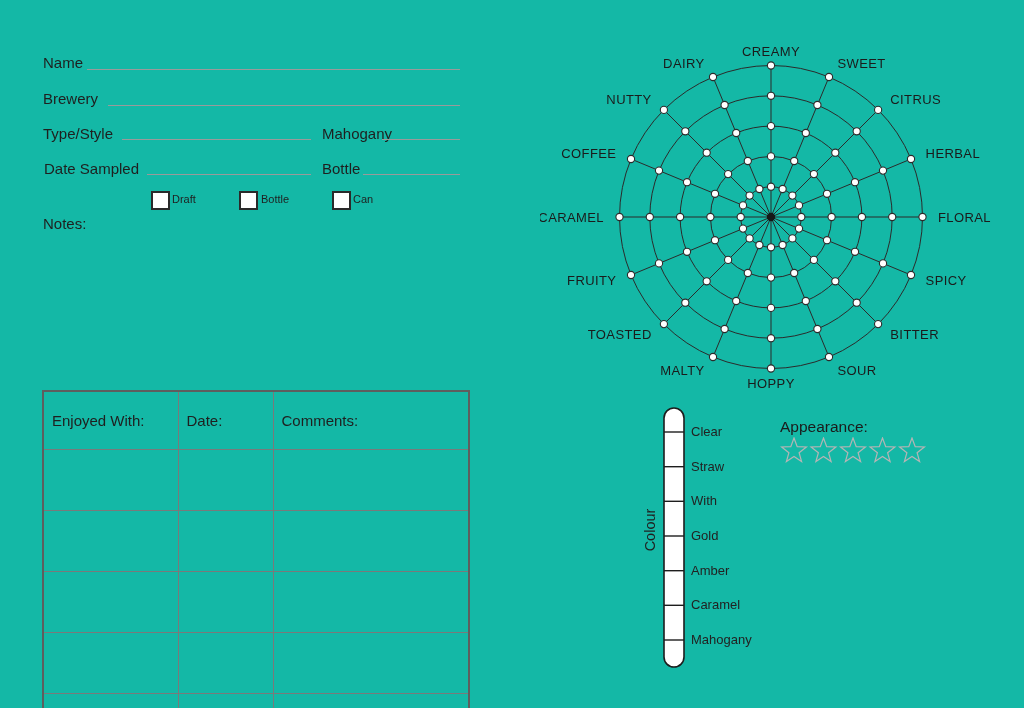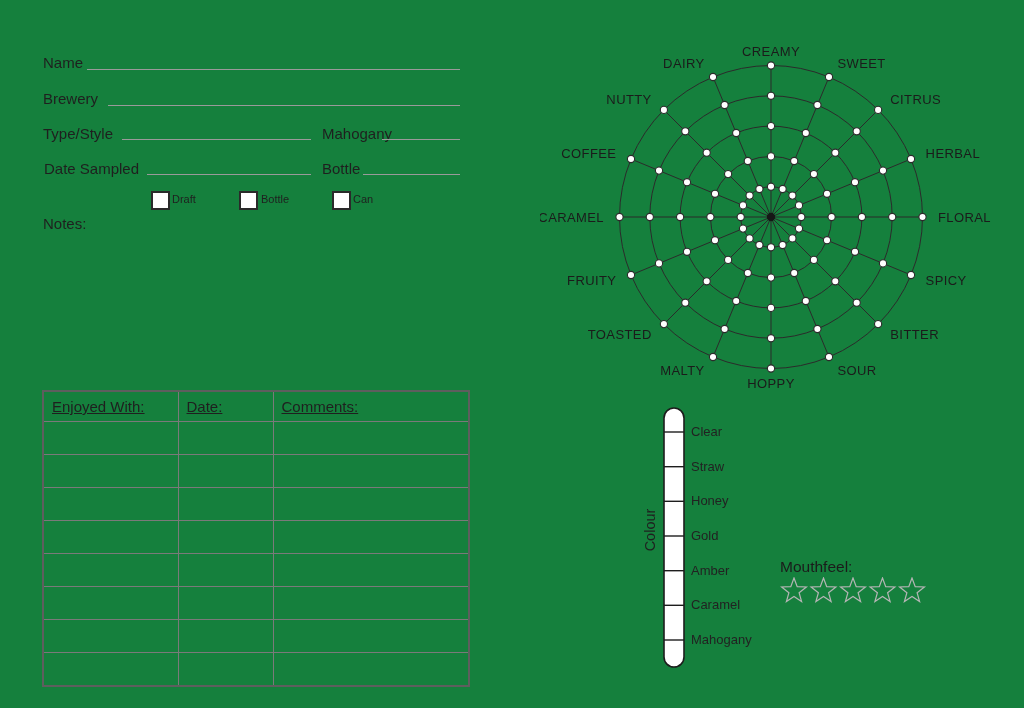--- a/index.html
+++ b/index.html
@@ -1,30 +1,30 @@
 <!DOCTYPE html>
 <html><head>
 <meta charset="utf-8">
 <style>
   html,body{margin:0;padding:0;background:#ffffff;}
   .page{
-    position:relative; width:1024px; height:708px; background:#15803d;
+    position:relative; width:1024px; height:708px; background:#14b8a6;
     font-family:"Liberation Sans", sans-serif; color:#1f1f1f; overflow:hidden;
   }
   .lbl{ position:absolute; font-size:15px; line-height:18px; color:#1f1f1f; white-space:nowrap; }
   .fill-line{ position:absolute; height:0; border-bottom:1px solid #9a9a9a; }
   .cbx{ position:absolute; width:15px; height:15px; border:2px solid #2a2a2a; background:#fff; }
   .cbx-lbl{ position:absolute; font-size:11px; line-height:18px; }
 
   table.enjoyed{
     position:absolute; left:42px; top:390px; width:426px;
     border-collapse:collapse; table-layout:fixed;
     border:2px solid #5e5e5e; font-size:15px; color:#1f1f1f;
   }
-  table.enjoyed th, table.enjoyed td{ border:1px solid #7a7a7a; padding:2px 8px;text-decoration:underline; }
+  table.enjoyed th, table.enjoyed td{ border:1px solid #7a7a7a; padding:16px 8px; }
   table.enjoyed th{ text-align:left; font-weight:normal; height:25px; }
   table.enjoyed td{ height:28px; }
   .c1{width:135px} .c2{width:95px} .c3{width:196px}
 
   svg.radar{ position:absolute; left:540px; top:30px; }
   svg.radar text{ font-family:"Liberation Sans", sans-serif; font-size:13px; fill:#1b1b1b; letter-spacing:.4px; }
 
   svg.colour{ position:absolute; left:630px; top:400px; }
   .colour-level{ position:absolute; left:691px; font-size:13px; line-height:14px; color:#222; }
   .colour-title{
@@ -253,28 +253,28 @@
       <line x1="34" y1="101.3" x2="54" y2="101.3"></line>
       <line x1="34" y1="136" x2="54" y2="136"></line>
       <line x1="34" y1="170.7" x2="54" y2="170.7"></line>
       <line x1="34" y1="205.3" x2="54" y2="205.3"></line>
       <line x1="34" y1="240" x2="54" y2="240"></line>
     </g>
   </svg>
   <div class="colour-title">Colour</div>
   <div class="colour-level" style="top:425px">Clear</div>
   <div class="colour-level" style="top:460px">Straw</div>
-  <div class="colour-level" style="top:494px">Honey</div>
+  <div class="colour-level" style="top:494px">With</div>
   <div class="colour-level" style="top:529px">Gold</div>
   <div class="colour-level" style="top:564px">Amber</div>
   <div class="colour-level" style="top:598px">Caramel</div>
   <div class="colour-level" style="top:633px">Mahogany</div>
 
-  <div class="rating-block" style="top:558px">
-    <div class="rating-label">Mouthfeel:</div>
+  <div class="rating-block" style="top:418px">
+    <div class="rating-label">Appearance:</div>
     <svg class="stars" width="150" height="28">
         <path d="M14.0 1.0L17.2 9.6L26.4 10.0L19.1 15.7L21.6 24.5L14.0 19.4L6.4 24.5L8.9 15.7L1.6 10.0L10.8 9.6Z" fill="none" stroke="#b5b5b5" stroke-width="1.2" stroke-linejoin="miter"></path>
         <path d="M43.5 1.0L46.7 9.6L55.9 10.0L48.6 15.7L51.1 24.5L43.5 19.4L35.9 24.5L38.4 15.7L31.1 10.0L40.3 9.6Z" fill="none" stroke="#b5b5b5" stroke-width="1.2" stroke-linejoin="miter"></path>
         <path d="M73.0 1.0L76.2 9.6L85.4 10.0L78.1 15.7L80.6 24.5L73.0 19.4L65.4 24.5L67.9 15.7L60.6 10.0L69.8 9.6Z" fill="none" stroke="#b5b5b5" stroke-width="1.2" stroke-linejoin="miter"></path>
         <path d="M102.5 1.0L105.7 9.6L114.9 10.0L107.6 15.7L110.1 24.5L102.5 19.4L94.9 24.5L97.4 15.7L90.1 10.0L99.3 9.6Z" fill="none" stroke="#b5b5b5" stroke-width="1.2" stroke-linejoin="miter"></path>
         <path d="M132.0 1.0L135.2 9.6L144.4 10.0L137.1 15.7L139.6 24.5L132.0 19.4L124.4 24.5L126.9 15.7L119.6 10.0L128.8 9.6Z" fill="none" stroke="#b5b5b5" stroke-width="1.2" stroke-linejoin="miter"></path>
       </svg>
   </div>
 
 </div>

